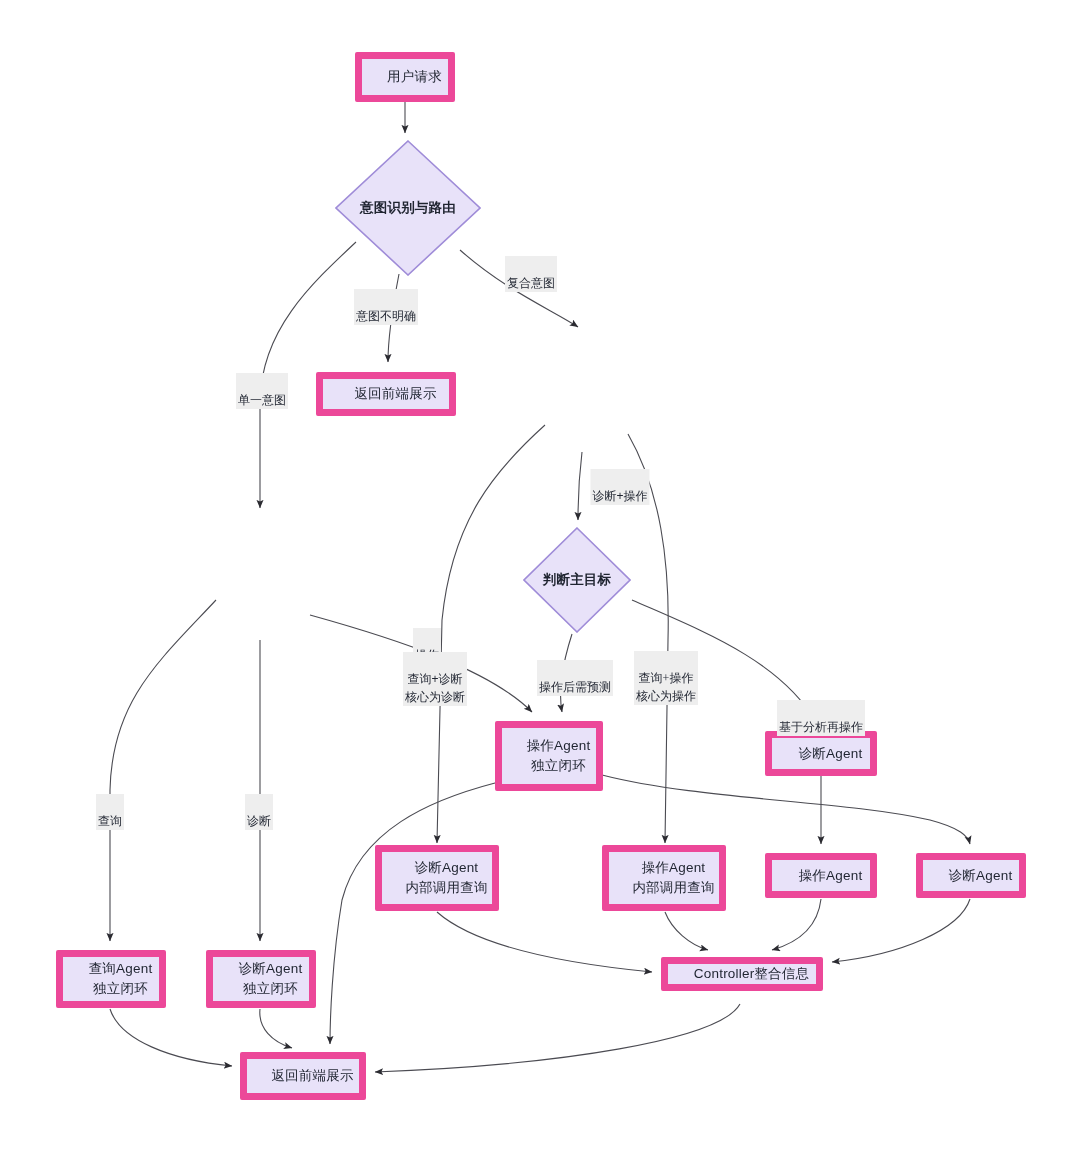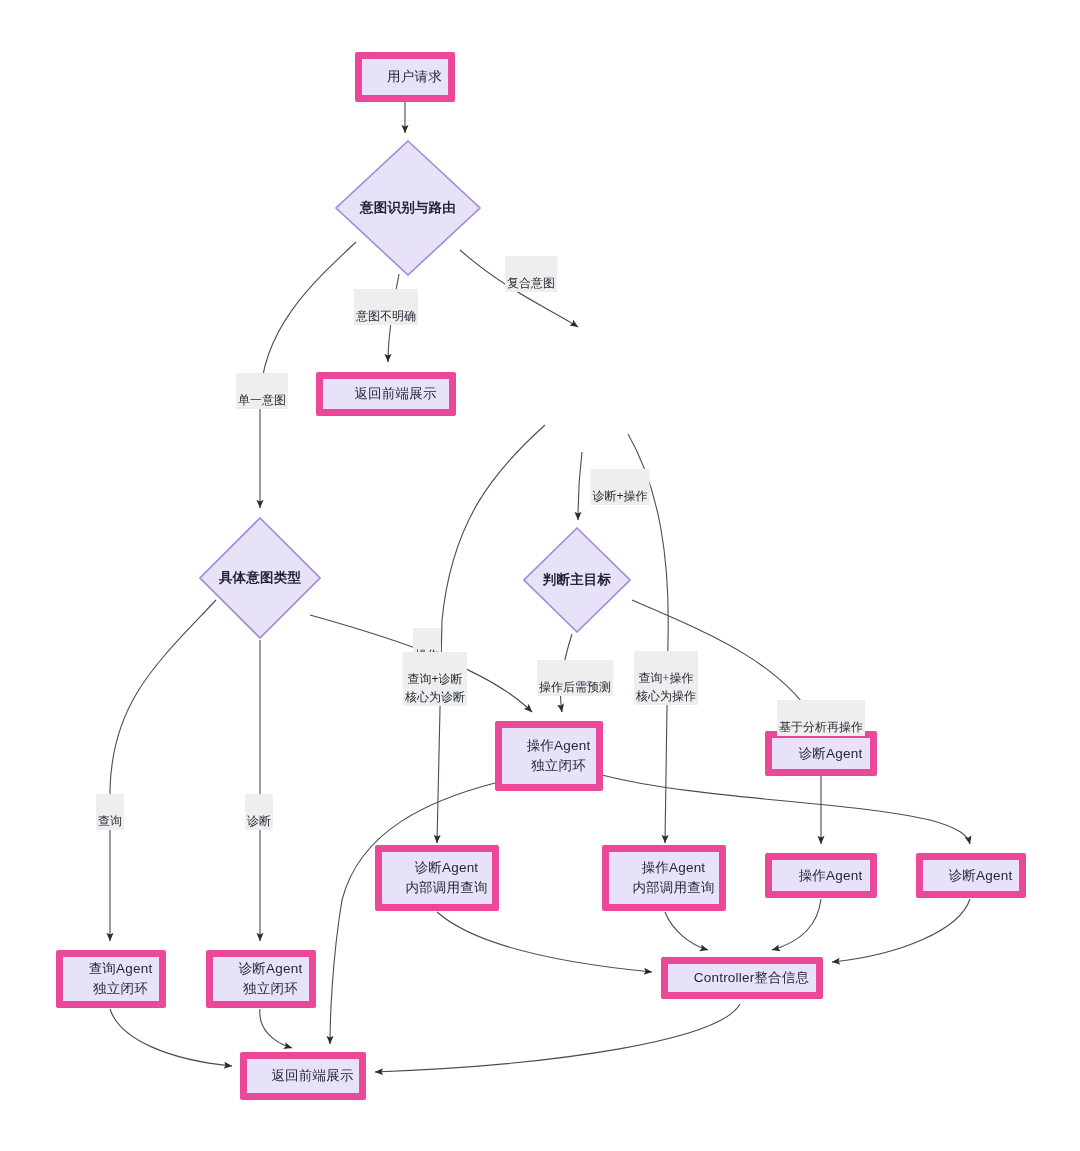--- a/index.html
+++ b/index.html
@@ -144,26 +144,20 @@
       <polygon points="73,1 145,68 73,135 1,68" fill="#e8e2f9" stroke="#9f8cd8" stroke-width="1.6"></polygon>
     </svg>
     <span class="dia-label">意图识别与路由</span>
   </div>
 
   <div class="node rect" style="left:316px; top:372px; width:140px; height:44px;">
     <span>返回前端展示</span>
   </div>
 
 
-  <div class="node diamond" style="left:199px; top:517px; width:122px; height:122px;">
-    <svg class="dia-shape" viewBox="0 0 122 122" preserveAspectRatio="none">
-      <polygon points="61,1 121,61 61,121 1,61" fill="#e8e2f9" stroke="#9f8cd8" stroke-width="1.6"></polygon>
-    </svg>
-    <span class="dia-label">具体意图类型</span>
-  </div>
 
   <div class="node diamond" style="left:523px; top:527px; width:108px; height:106px;">
     <svg class="dia-shape" viewBox="0 0 108 106" preserveAspectRatio="none">
       <polygon points="54,1 107,53 54,105 1,53" fill="#e8e2f9" stroke="#9f8cd8" stroke-width="1.6"></polygon>
     </svg>
     <span class="dia-label">判断主目标</span>
   </div>
 
   <div class="node rect" style="left:495px; top:721px; width:108px; height:70px;">
     <span>操作Agent
@@ -195,21 +189,21 @@
   <div class="node rect" style="left:56px; top:950px; width:110px; height:58px;">
     <span>查询Agent
 独立闭环</span>
   </div>
 
   <div class="node rect" style="left:206px; top:950px; width:110px; height:58px;">
     <span>诊断Agent
 独立闭环</span>
   </div>
 
-  <div class="node rect" style="left:661px; top:957px; width:162px; height:42px;">
+  <div class="node rect" style="left:661px; top:957px; width:162px; height:34px;">
     <span>Controller整合信息</span>
   </div>
 
   <div class="node rect" style="left:240px; top:1052px; width:126px; height:48px;">
     <span>返回前端展示</span>
   </div>
 
   <div class="edge-label" style="left:262px; top:391px;">
     <span>单一意图</span>
   </div>

